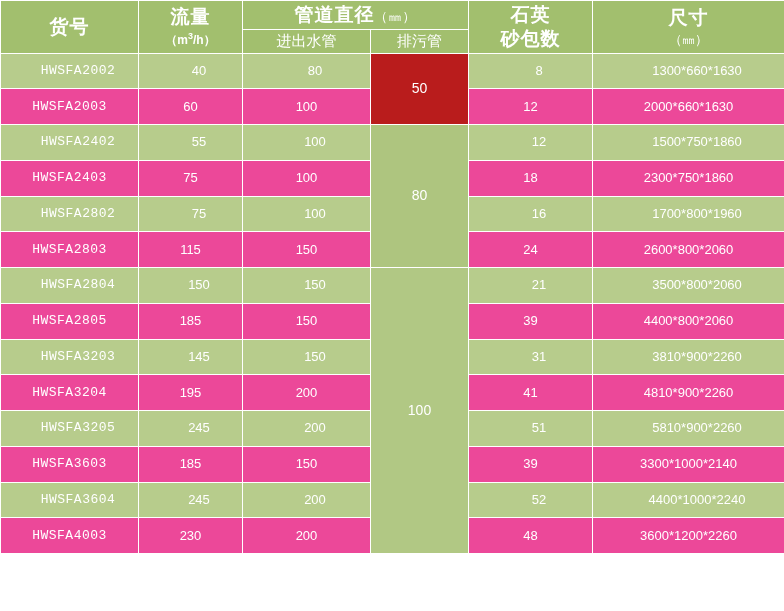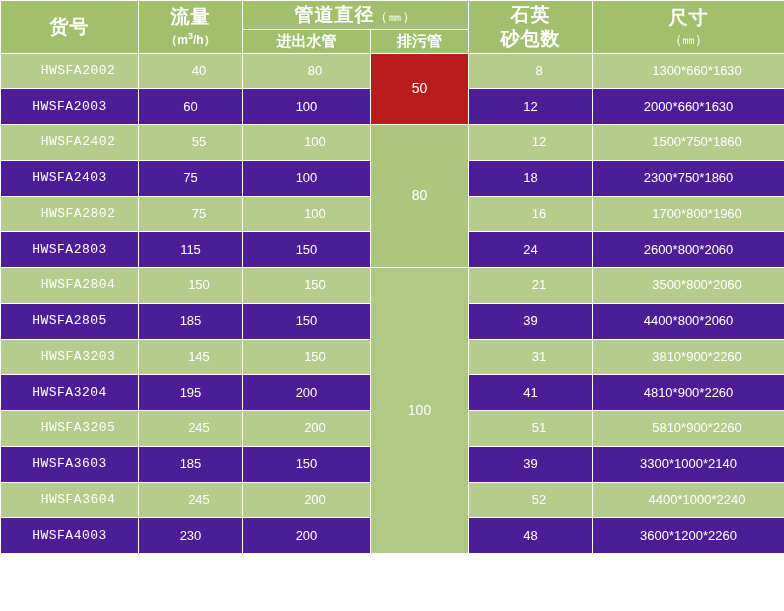--- a/index.html
+++ b/index.html
@@ -41,21 +41,21 @@
   
   th.hd {
     background: #a2bf6e;
     color: #ffffff;
     font-size: 19px;
     font-weight: bold;
     letter-spacing: 1px;
   }
   th.hd.sub {
     font-size: 15px;
-    font-weight: bold;
+    font-weight: normal;
     letter-spacing: 0;
   }
   .unit {
     font-size: 12px;
     font-weight: bold;
     display: block;
     margin-top: 2px;
     letter-spacing: 0;
   }
   .unit .sup {
@@ -71,21 +71,21 @@
     font-size: 13px;
     color: #ffffff;
     font-family: "Liberation Sans", "DejaVu Sans", sans-serif;
   }
   td.code {
     font-family: "Liberation Mono", "DejaVu Sans Mono", monospace;
     font-size: 13px;
     letter-spacing: 0.5px;
   }
   tr.rA td.cell { background: #b7cc8c; padding-left: 20px; }
-  tr.rB td.cell { background: #4c1d95; margin-left: 8px; }
+  tr.rB td.cell { background: #ec4899; margin-left: 8px; }
   td.merge {
     background: #b91c1c;
     font-size: 14px;
   }
   td.merge.m2 { background: #aec57f; }
   td.merge.m3 { background: #b1c884; }
 </style>
 </head>
 <body>
 

